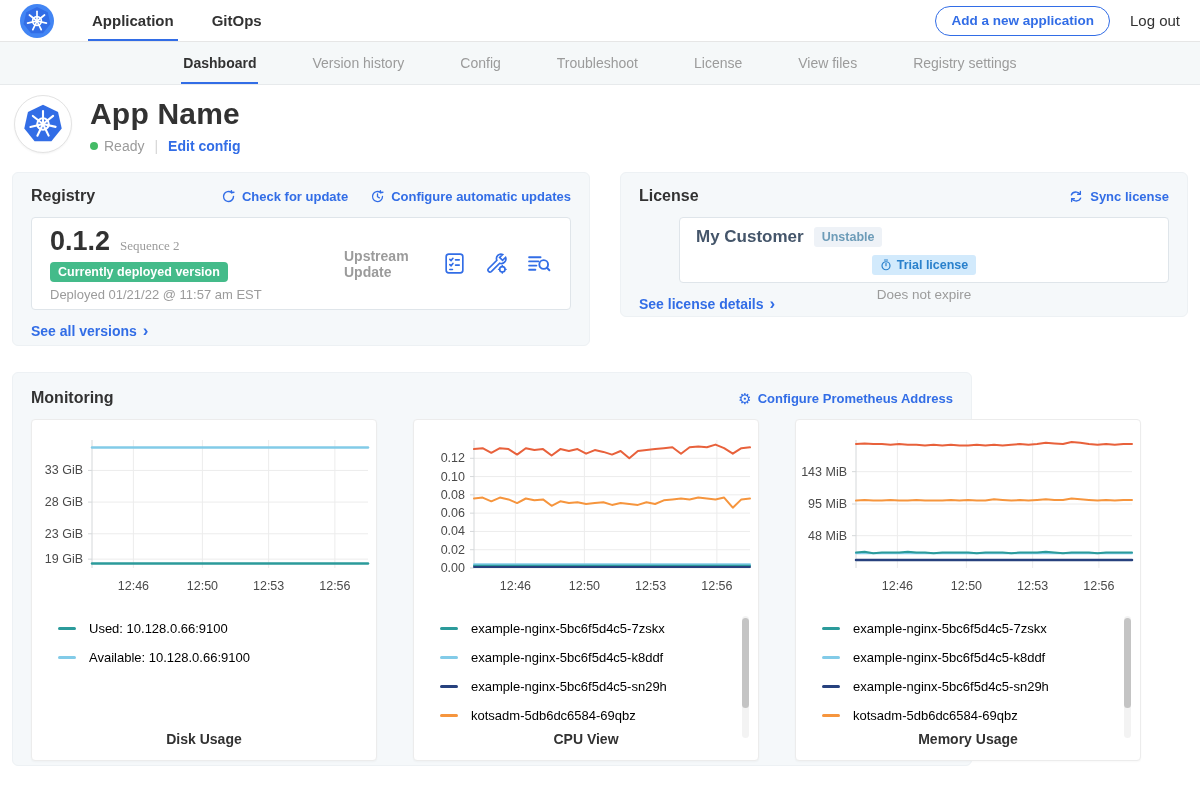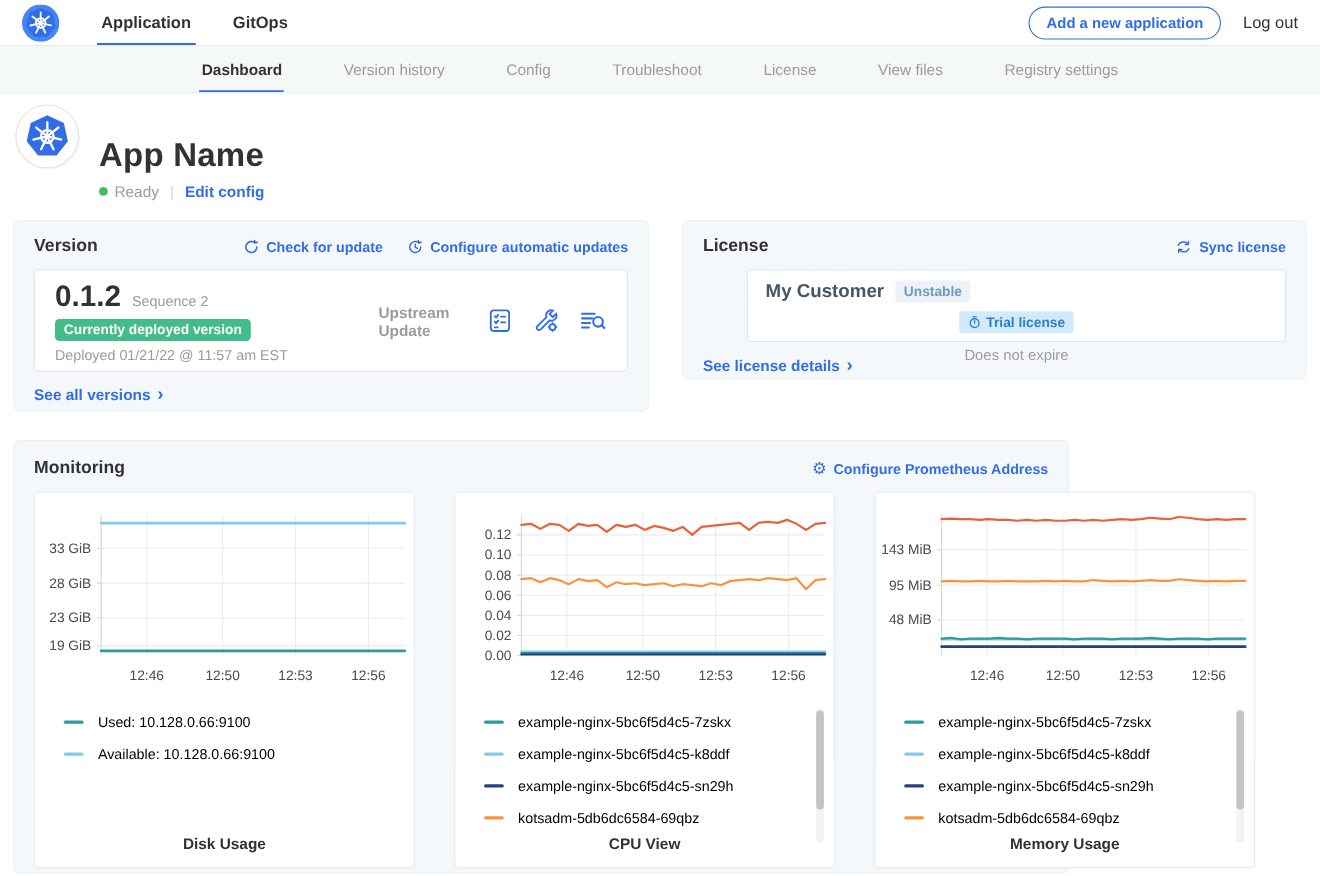--- a/index.html
+++ b/index.html
@@ -24,42 +24,42 @@
   .logout{display:flex;align-items:center;margin-left:20px;font-size:15px;color:var(--text-dark);cursor:pointer;}
   
   .subnav{height:43px;background:#f5f8f9;border-bottom:1px solid #e7eaec;display:flex;justify-content:center;gap:52px;}
   .sub-tab{display:flex;align-items:center;font-size:14px;color:var(--muted);cursor:pointer;padding:0 2px;}
   .sub-tab.active{color:var(--text-dark);font-weight:700;box-shadow:inset 0 -2px 0 var(--accent);}
   
   .app-header{display:flex;padding:10px 14px 12px 14px;background:#fff;}
   .app-avatar{width:58px;height:58px;border-radius:50%;border:1px solid #e3e3e3;background:#fff;
     display:flex;align-items:center;justify-content:center;box-shadow:0 1px 2px rgba(0,0,0,.05);}
   .app-head-right{margin-left:18px;padding-top:2px;}
-  .app-title{font-size:30px;font-weight:700;letter-spacing:.2px;margin-top:28px;}
+  .app-title{font-size:30px;font-weight:700;letter-spacing:.2px;}
   .status-row{display:flex;align-items:center;margin-top:7px;font-size:14px;}
   .status-dot{width:8px;height:8px;border-radius:50%;background:#44bb66;margin-right:6px;}
   .status-text{color:var(--muted);}
   .v-divider{color:#d5d5d5;margin:0 10px;}
   .link{color:var(--accent);font-weight:700;cursor:pointer;text-decoration:none;}
   
   .content{padding:6px 12px 0 12px;}
   .cards-row{display:flex;gap:30px;align-items:flex-start;}
   .card{background:var(--card-bg);border:1px solid #edf1f4;border-radius:6px;padding:14px 18px;}
   .card-head{display:flex;align-items:center;margin-bottom:12px;}
   .card-title{font-size:16px;font-weight:700;}
   .card-head .head-links{margin-left:auto;display:flex;gap:22px;align-items:center;}
   .head-link{display:flex;align-items:center;gap:6px;font-size:13px;font-weight:700;color:var(--accent);cursor:pointer;}
   .white-panel{background:#fff;border:1px solid var(--panel-border);border-radius:4px;gap:32px;}
   
   .version-card{width:578px;height:174px;}
   .version-panel{height:93px;padding:10px 18px;display:flex;align-items:center;}
   .ver-left{flex:0 0 262px;}
   .ver-num-row{display:flex;align-items:baseline;}
   .ver-num{font-size:27px;font-weight:700;}
-  .ver-seq{font-size:13px;color:var(--muted);margin-left:10px;}
+  .ver-seq{font-size:13px;color:var(--muted);margin-left:10px;font-family:Liberation Serif, serif;}
   .deployed-badge{display:inline-block;background:#44bb8a;color:#fff;font-size:12.5px;font-weight:700;
     padding:3px 8px;border-radius:4px;margin:5px 0 5px 0;}
   .deployed-at{font-size:13px;color:var(--muted);}
   .upstream{font-size:14px;font-weight:700;color:var(--muted);}
   .ver-icons{margin-left:auto;display:flex;gap:17px;align-items:center;}
   .ver-icons svg{cursor:pointer;}
   .see-link{display:inline-flex;align-items:center;margin-top:12px;font-size:14px;font-weight:700;color:var(--accent);cursor:pointer;}
   .chev{font-size:17px;margin-left:6px;font-weight:700;line-height:1;}
   
   .license-card{width:568px;height:145px;}
@@ -149,21 +149,21 @@
       <span class="link" style="font-size:14px">Edit config</span>
     </div>
   </div>
 </section>
 
 <main class="content">
   <div class="cards-row">
 
     <div class="card version-card">
       <div class="card-head">
-        <div class="card-title">Version</div>
+        <div class="card-title">Registry</div>
         <div class="head-links">
           <div class="head-link">
             <svg width="15" height="15" viewBox="0 0 24 24" fill="none" stroke="#326de6" stroke-width="2.3" stroke-linecap="round">
               <path d="M20 12a8 8 0 1 1-3-6.2"></path>
                 <polyline points="16.6 2.6 17.3 6 20.7 5.2" fill="none"></polyline>
             </svg>
             <span>Check for update</span>
           </div>
           <div class="head-link">
             <svg width="15" height="15" viewBox="0 0 24 24" fill="none" stroke="#326de6" stroke-width="2.1" stroke-linecap="round">

